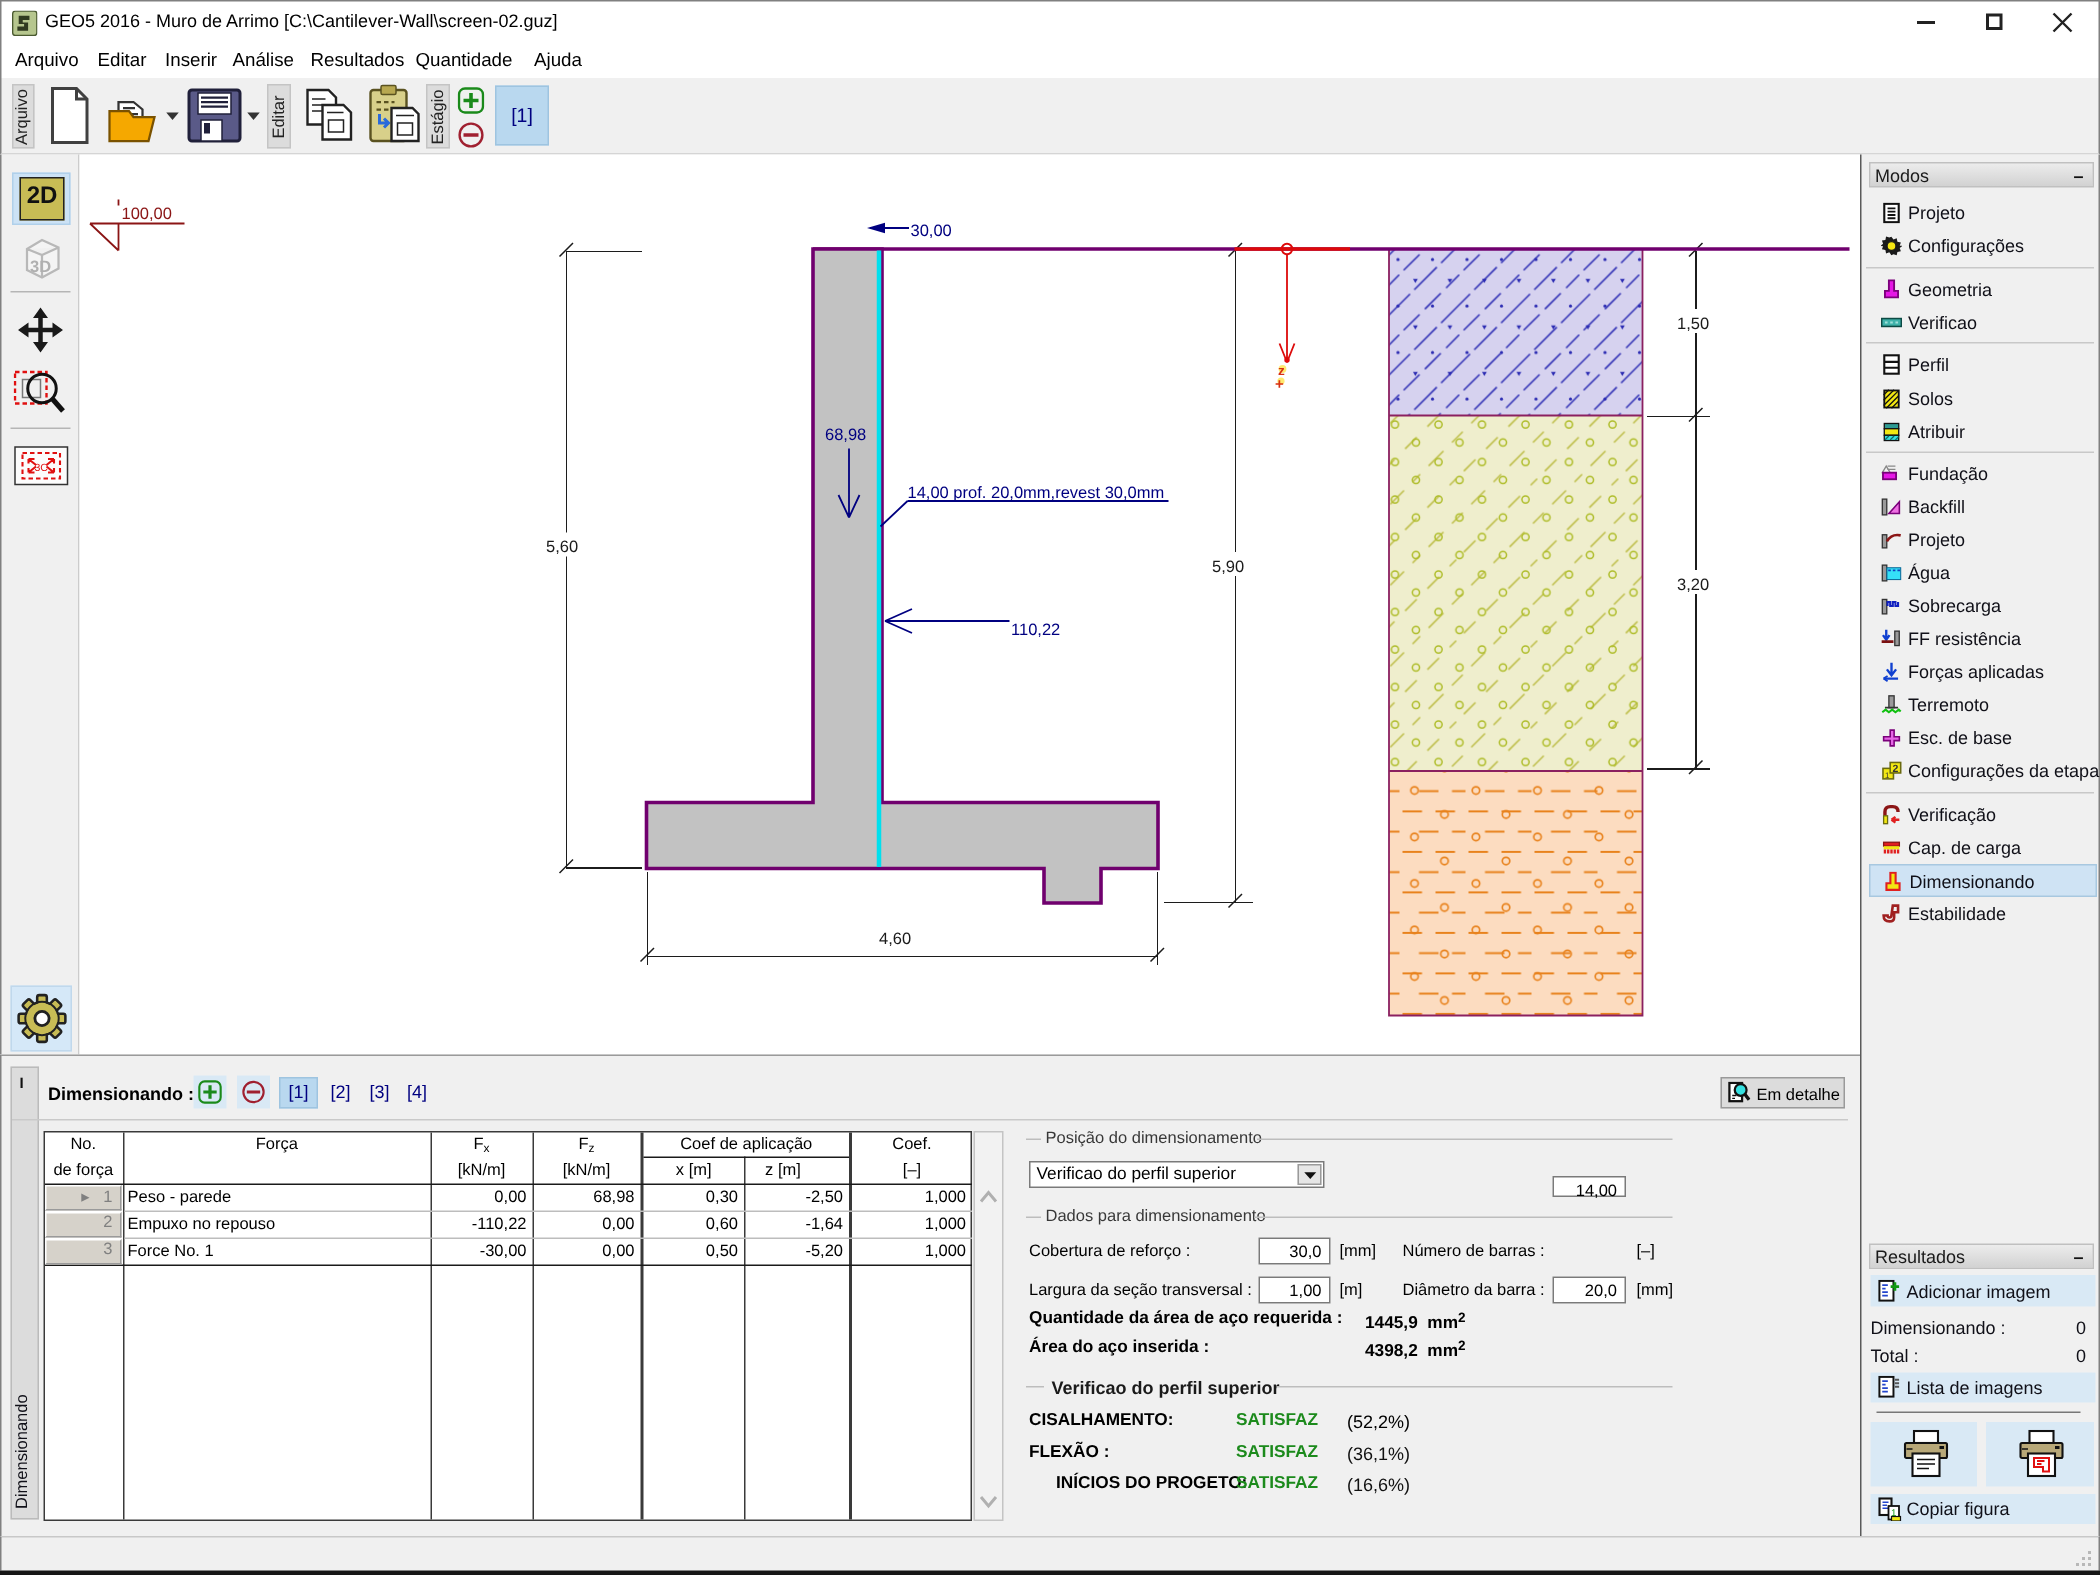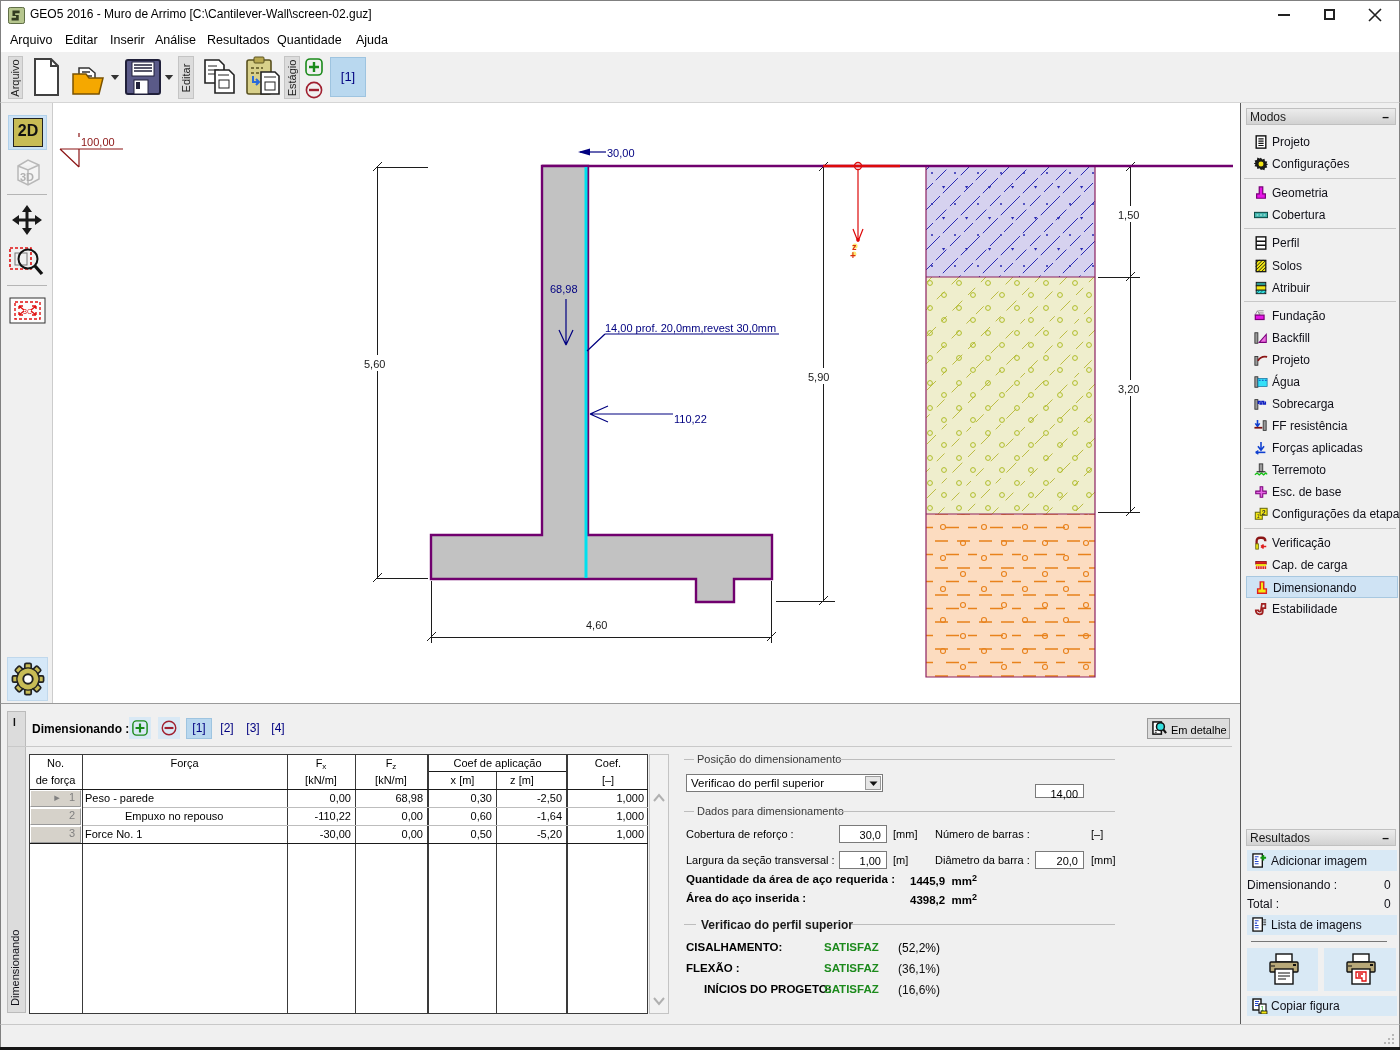--- a/index.html
+++ b/index.html
@@ -300,21 +300,21 @@
     <svg class="mico" viewBox="0 0 16 16">
       <path d="M6 1 h4 v8 h3 v5 H3 v-5 h3 z" fill="#e616e6" stroke="#7a007a" stroke-width="1.4"></path>
     </svg>
     <span class="mlab">Geometria</span>
   </div>
 <div class="abs mitem" style="top:204px;">
     <svg class="mico" viewBox="0 0 16 16">
       <rect x="0.5" y="5" width="15" height="6" fill="#3fb3ab" stroke="#0c4a44" stroke-width="1.2"></rect>
       <path d="M3 8 h2 M7 8 h2 M11 8 h2" stroke="#9fe0da" stroke-width="1.6"></path>
     </svg>
-    <span class="mlab">Cobertura</span>
+    <span class="mlab">Verificao</span>
   </div>
 <div class="abs msep" style="top:228px;"></div>
 <div class="abs mitem" style="top:232px;">
     <svg class="mico" viewBox="0 0 16 16">
       <rect x="2.5" y="1" width="11" height="14" fill="#fff" stroke="#111" stroke-width="1.6"></rect>
       <path d="M2.5 6 h11 M2.5 10.5 h11" stroke="#111" stroke-width="1.6"></path>
     </svg>
     <span class="mlab">Perfil</span>
   </div>
 <div class="abs mitem" style="top:255px;">
@@ -545,21 +545,21 @@
 <div class="rowhdr" style="left:30px;top:808px;">2</div>
 <div class="rowhdr" style="left:30px;top:826px;">3</div>
 
 <div class="abs td" style="left:85px;top:792px;">Peso - parede</div>
 <div class="abs td" style="left:287px;top:792px;width:64px;text-align:right;">0,00</div>
 <div class="abs td" style="left:355px;top:792px;width:68px;text-align:right;">68,98</div>
 <div class="abs td" style="left:429px;top:792px;width:63px;text-align:right;">0,30</div>
 <div class="abs td" style="left:496px;top:792px;width:66px;text-align:right;">-2,50</div>
 <div class="abs td" style="left:568px;top:792px;width:76px;text-align:right;">1,000</div>
 
-<div class="abs td" style="left:85px;top:810px;margin-left:40px;">Empuxo no repouso</div>
+<div class="abs td" style="left:85px;top:810px;">Empuxo no repouso</div>
 <div class="abs td" style="left:287px;top:810px;width:64px;text-align:right;">-110,22</div>
 <div class="abs td" style="left:355px;top:810px;width:68px;text-align:right;">0,00</div>
 <div class="abs td" style="left:429px;top:810px;width:63px;text-align:right;">0,60</div>
 <div class="abs td" style="left:496px;top:810px;width:66px;text-align:right;">-1,64</div>
 <div class="abs td" style="left:568px;top:810px;width:76px;text-align:right;">1,000</div>
 
 <div class="abs td" style="left:85px;top:828px;">Force No. 1</div>
 <div class="abs td" style="left:287px;top:828px;width:64px;text-align:right;">-30,00</div>
 <div class="abs td" style="left:355px;top:828px;width:68px;text-align:right;">0,00</div>
 <div class="abs td" style="left:429px;top:828px;width:63px;text-align:right;">0,50</div>

